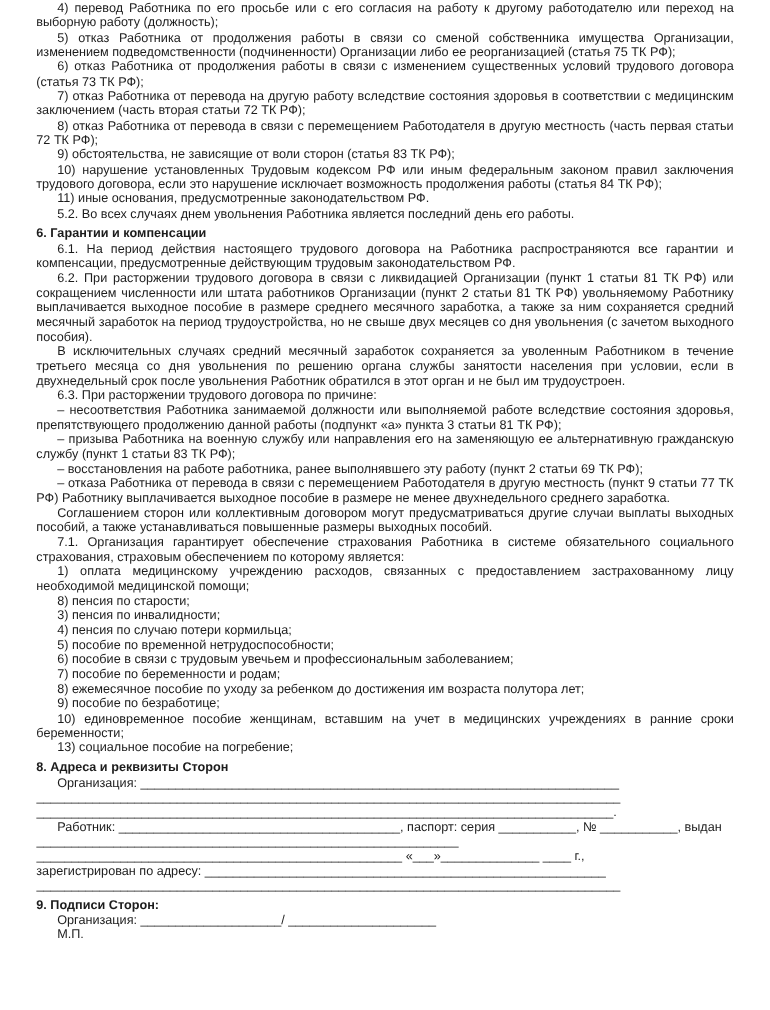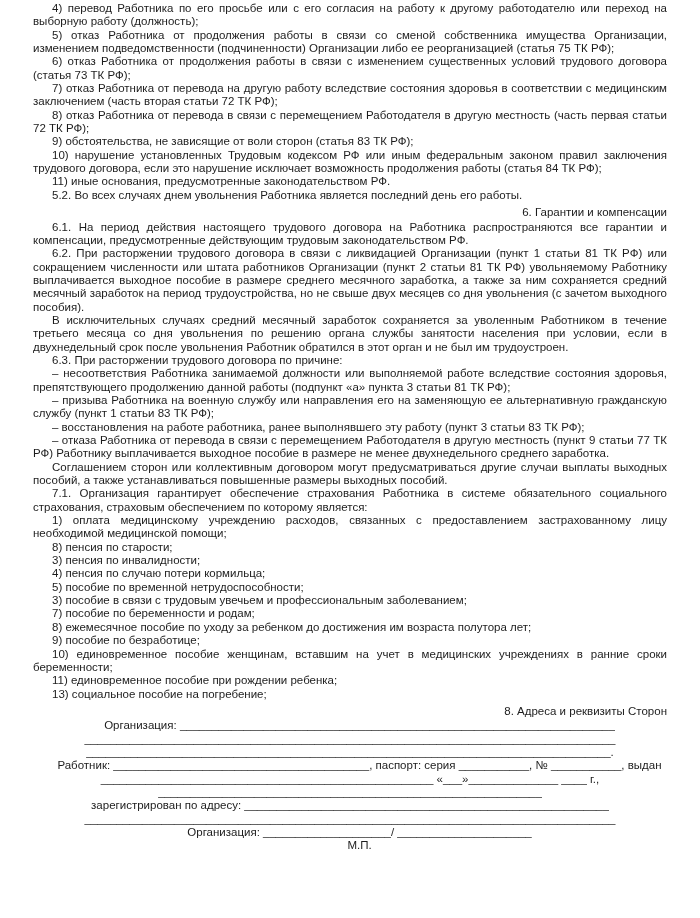--- a/index.html
+++ b/index.html
@@ -2,23 +2,23 @@
 <html lang="ru"><head>
 <meta charset="utf-8">
 <style>
   html, body { margin: 0; padding: 0; background: #ffffff; }
   body {
     width: 700px; height: 918px; overflow: hidden;
     font-family: "Liberation Sans", "DejaVu Sans", sans-serif;
     font-size: 11.5px; line-height: 13.35px; color: #1c1c1c;
   }
   .page { padding: 2px 33px 0 33px; }
-  p { margin: 0; text-align: center; }
+  p { margin: 0; }
   .p { text-align: justify; text-indent: 19px; }
-  .h { font-weight: 400; text-align: right; margin: 4px 0 1px 0; }
+  .h { font-weight: 700; text-align: left; margin: 4px 0 1px 0; }
   .fill { white-space: nowrap; overflow: hidden; }
   .ind { text-indent: 19px; }
   .b { font-weight: 400; }
 </style>
 </head>
 <body>
 
 <div class="page">
   <p class="p">4) перевод Работника по его просьбе или с его согласия на работу к другому работодателю или переход на выборную работу (должность);</p>
   <p class="p">5) отказ Работника от продолжения работы в связи со сменой собственника имущества Организации, изменением подведомственности (подчиненности) Организации либо ее реорганизацией (статья 75 ТК РФ);</p>
@@ -29,40 +29,40 @@
   <p class="p">10) нарушение установленных Трудовым кодексом РФ или иным федеральным законом правил заключения трудового договора, если это нарушение исключает возможность продолжения работы (статья 84 ТК РФ);</p>
   <p class="p">11) иные основания, предусмотренные законодательством РФ.</p>
   <p class="p">5.2. Во всех случаях днем увольнения Работника является последний день его работы.</p>
   <p class="h">6. Гарантии и компенсации</p>
   <p class="p">6.1. На период действия настоящего трудового договора на Работника распространяются все гарантии и компенсации, предусмотренные действующим трудовым законодательством РФ.</p>
   <p class="p">6.2. При расторжении трудового договора в связи с ликвидацией Организации (пункт 1 статьи 81 ТК РФ) или сокращением численности или штата работников Организации (пункт 2 статьи 81 ТК РФ) увольняемому Работнику выплачивается выходное пособие в размере среднего месячного заработка, а также за ним сохраняется средний месячный заработок на период трудоустройства, но не свыше двух месяцев со дня увольнения (с зачетом выходного пособия).</p>
   <p class="p">В исключительных случаях средний месячный заработок сохраняется за уволенным Работником в течение третьего месяца со дня увольнения по решению органа службы занятости населения при условии, если в двухнедельный срок после увольнения Работник обратился в этот орган и не был им трудоустроен.</p>
   <p class="p">6.3. При расторжении трудового договора по причине:</p>
   <p class="p">– несоответствия Работника занимаемой должности или выполняемой работе вследствие состояния здоровья, препятствующего продолжению данной работы (подпункт «а» пункта 3 статьи 81 ТК РФ);</p>
   <p class="p">– призыва Работника на военную службу или направления его на заменяющую ее альтернативную гражданскую службу (пункт 1 статьи 83 ТК РФ);</p>
-  <p class="p">– восстановления на работе работника, ранее выполнявшего эту работу (пункт 3 статьи 83 ТК РФ);</p>
+  <p class="p">– восстановления на работе работника, ранее выполнявшего эту работу (пункт 2 статьи 69 ТК РФ);</p>
   <p class="p">– отказа Работника от перевода в связи с перемещением Работодателя в другую местность (пункт 9 статьи 77 ТК РФ) Работнику выплачивается выходное пособие в размере не менее двухнедельного среднего заработка.</p>
   <p class="p">Соглашением сторон или коллективным договором могут предусматриваться другие случаи выплаты выходных пособий, а также устанавливаться повышенные размеры выходных пособий.</p>
   <p class="p">7.1. Организация гарантирует обеспечение страхования Работника в системе обязательного социального страхования, страховым обеспечением по которому является:</p>
   <p class="p">1) оплата медицинскому учреждению расходов, связанных с предоставлением застрахованному лицу необходимой медицинской помощи;</p>
   <p class="p">8) пенсия по старости;</p>
   <p class="p">3) пенсия по инвалидности;</p>
   <p class="p">4) пенсия по случаю потери кормильца;</p>
   <p class="p">5) пособие по временной нетрудоспособности;</p>
-  <p class="p">3) пособие в связи с трудовым увечьем и профессиональным заболеванием;</p>
+  <p class="p">6) пособие в связи с трудовым увечьем и профессиональным заболеванием;</p>
   <p class="p">7) пособие по беременности и родам;</p>
   <p class="p">8) ежемесячное пособие по уходу за ребенком до достижения им возраста полутора лет;</p>
   <p class="p">9) пособие по безработице;</p>
   <p class="p">10) единовременное пособие женщинам, вставшим на учет в медицинских учреждениях в ранние сроки беременности;</p>
-  <p class="p">11) единовременное пособие при рождении ребенка;</p>
   <p class="p">13) социальное пособие на погребение;</p>
   <p class="h">8. Адреса и реквизиты Сторон</p>
   <p class="fill ind">Организация: ____________________________________________________________________</p>
   <p class="fill">___________________________________________________________________________________</p>
   <p class="fill">__________________________________________________________________________________.</p>
   <p class="fill ind">Работник: ________________________________________, паспорт: серия ___________, № ___________, выдан</p>
+  <p class="fill">____________________________________________________________</p>
   <p class="fill">____________________________________________________ «___»______________ ____ г.,</p>
-  <p class="fill">____________________________________________________________</p>
   <p class="fill">зарегистрирован по адресу: _________________________________________________________</p>
   <p class="fill">___________________________________________________________________________________</p>
+  <p class="h">9. Подписи Сторон:</p>
   <p class="fill ind b">Организация: ____________________/ _____________________</p>
   <p class="ind b">М.П.</p>
 </div>
 
 </body></html>

